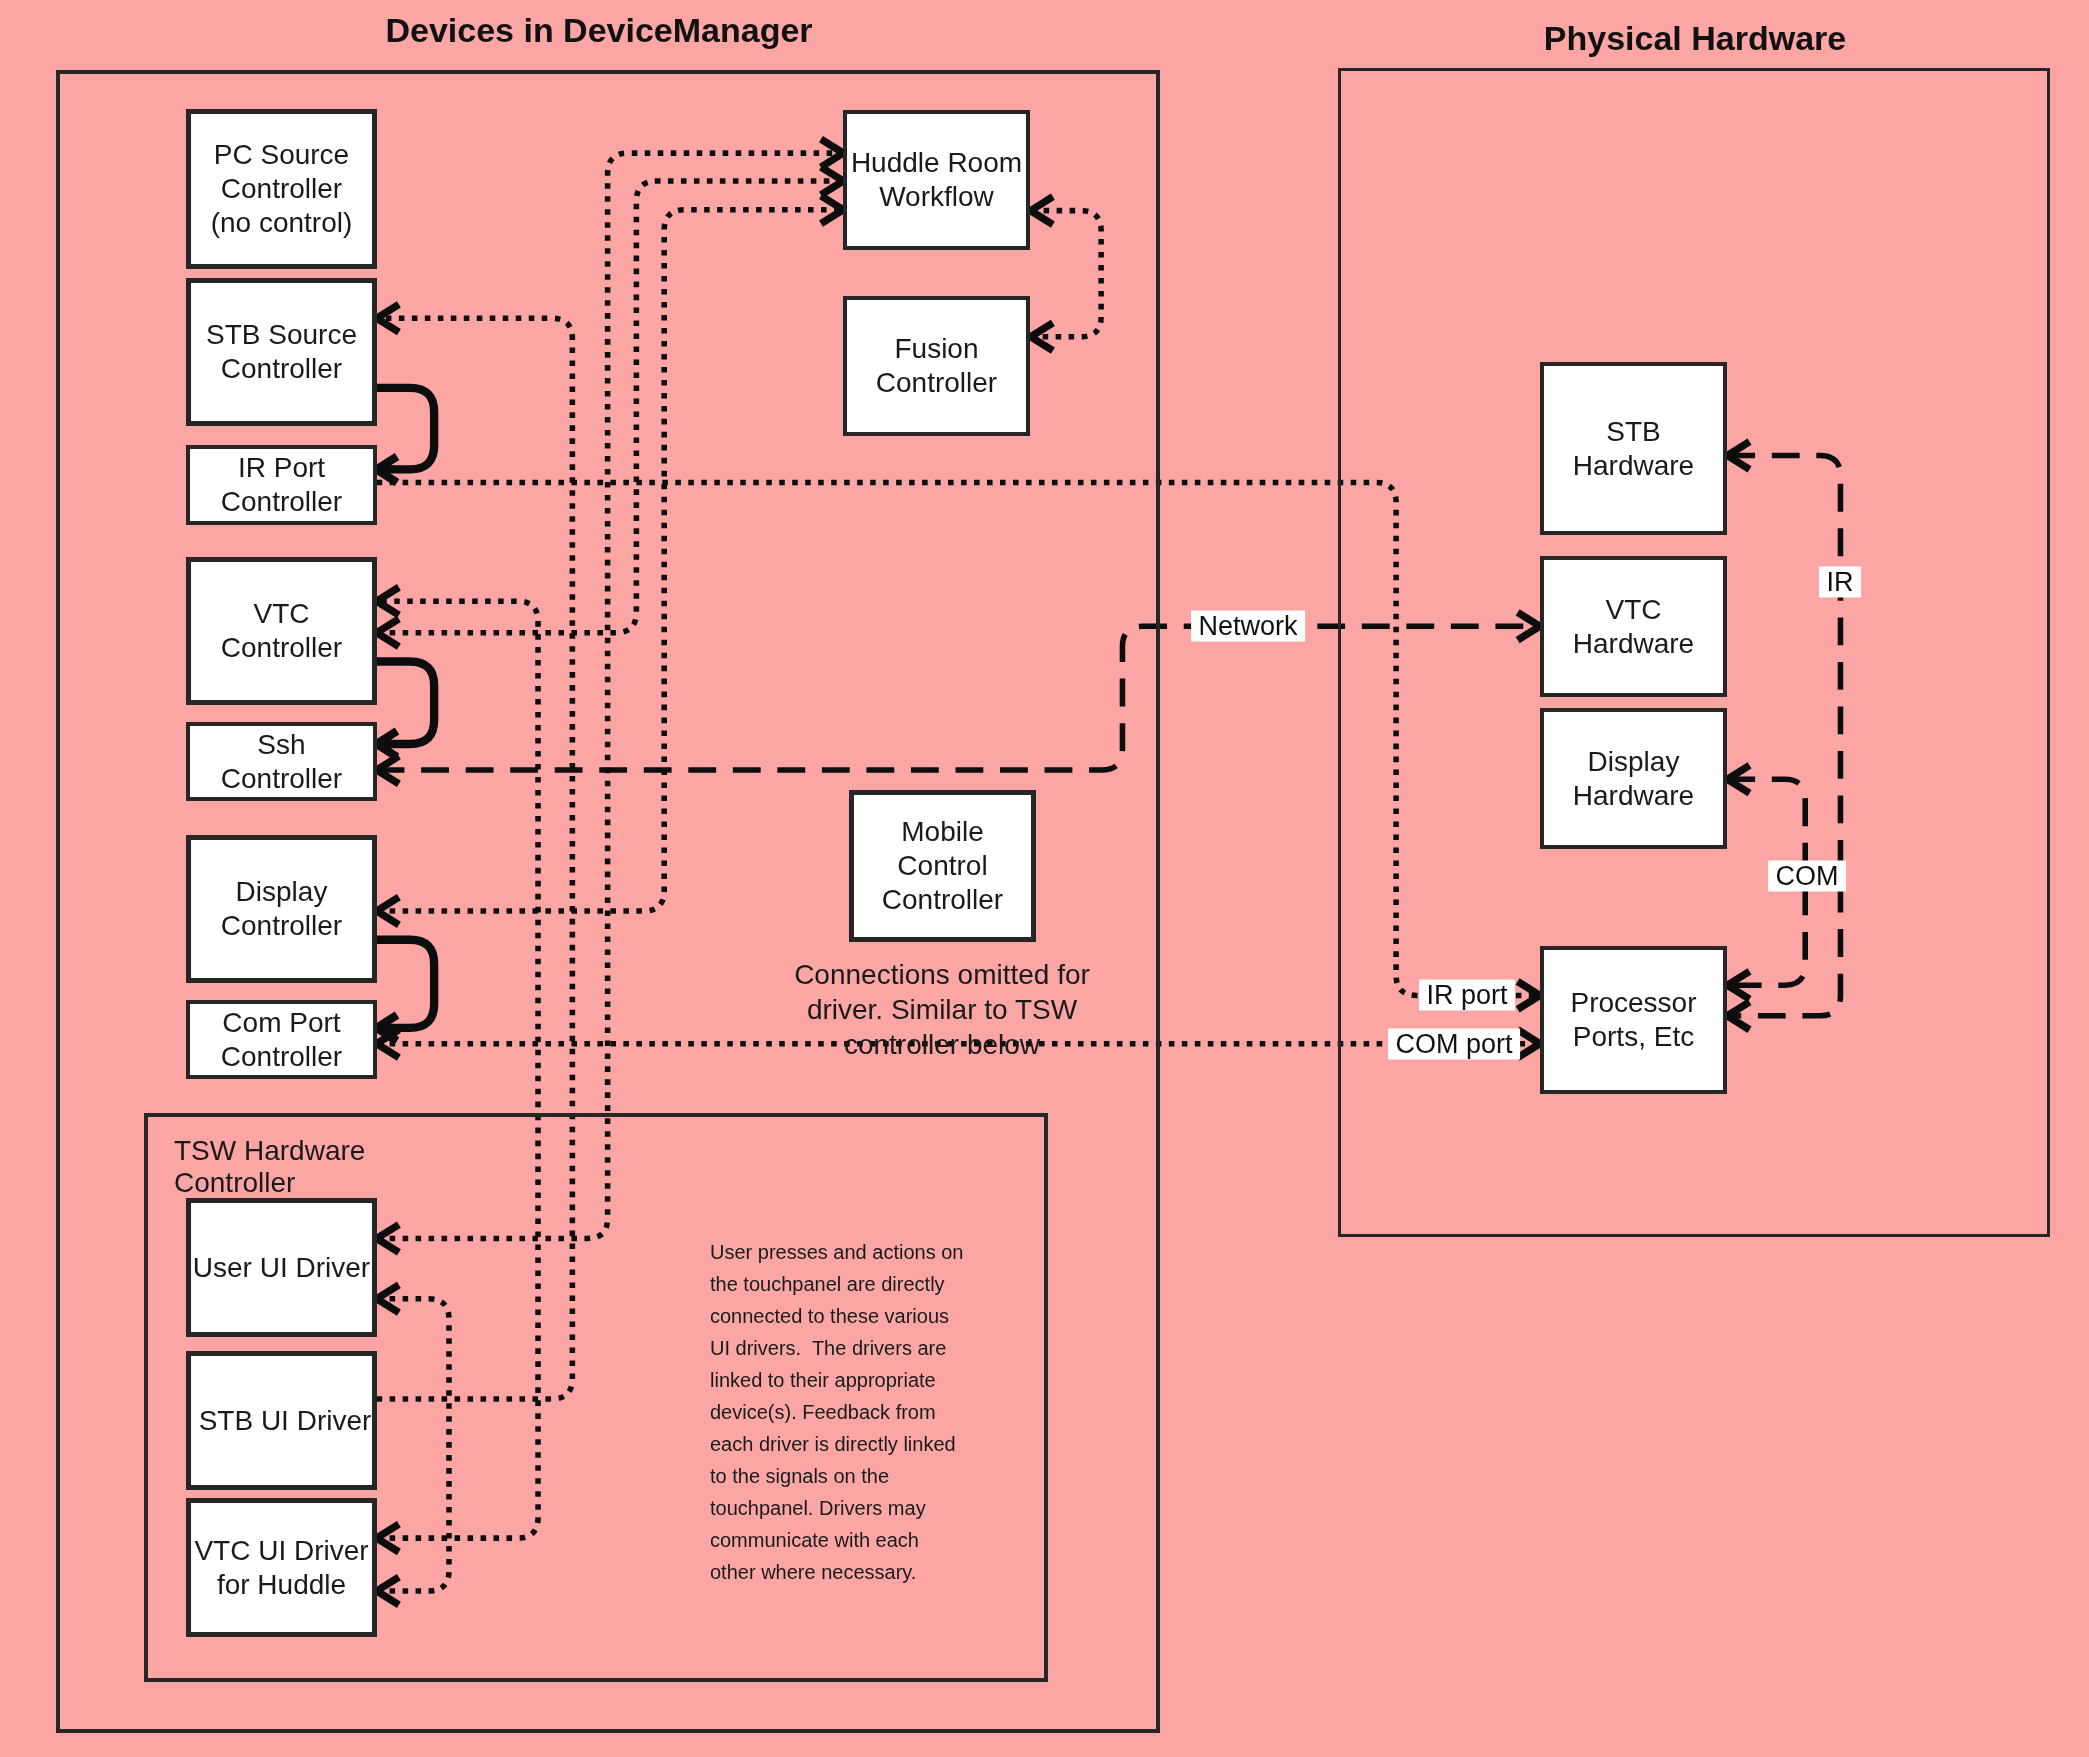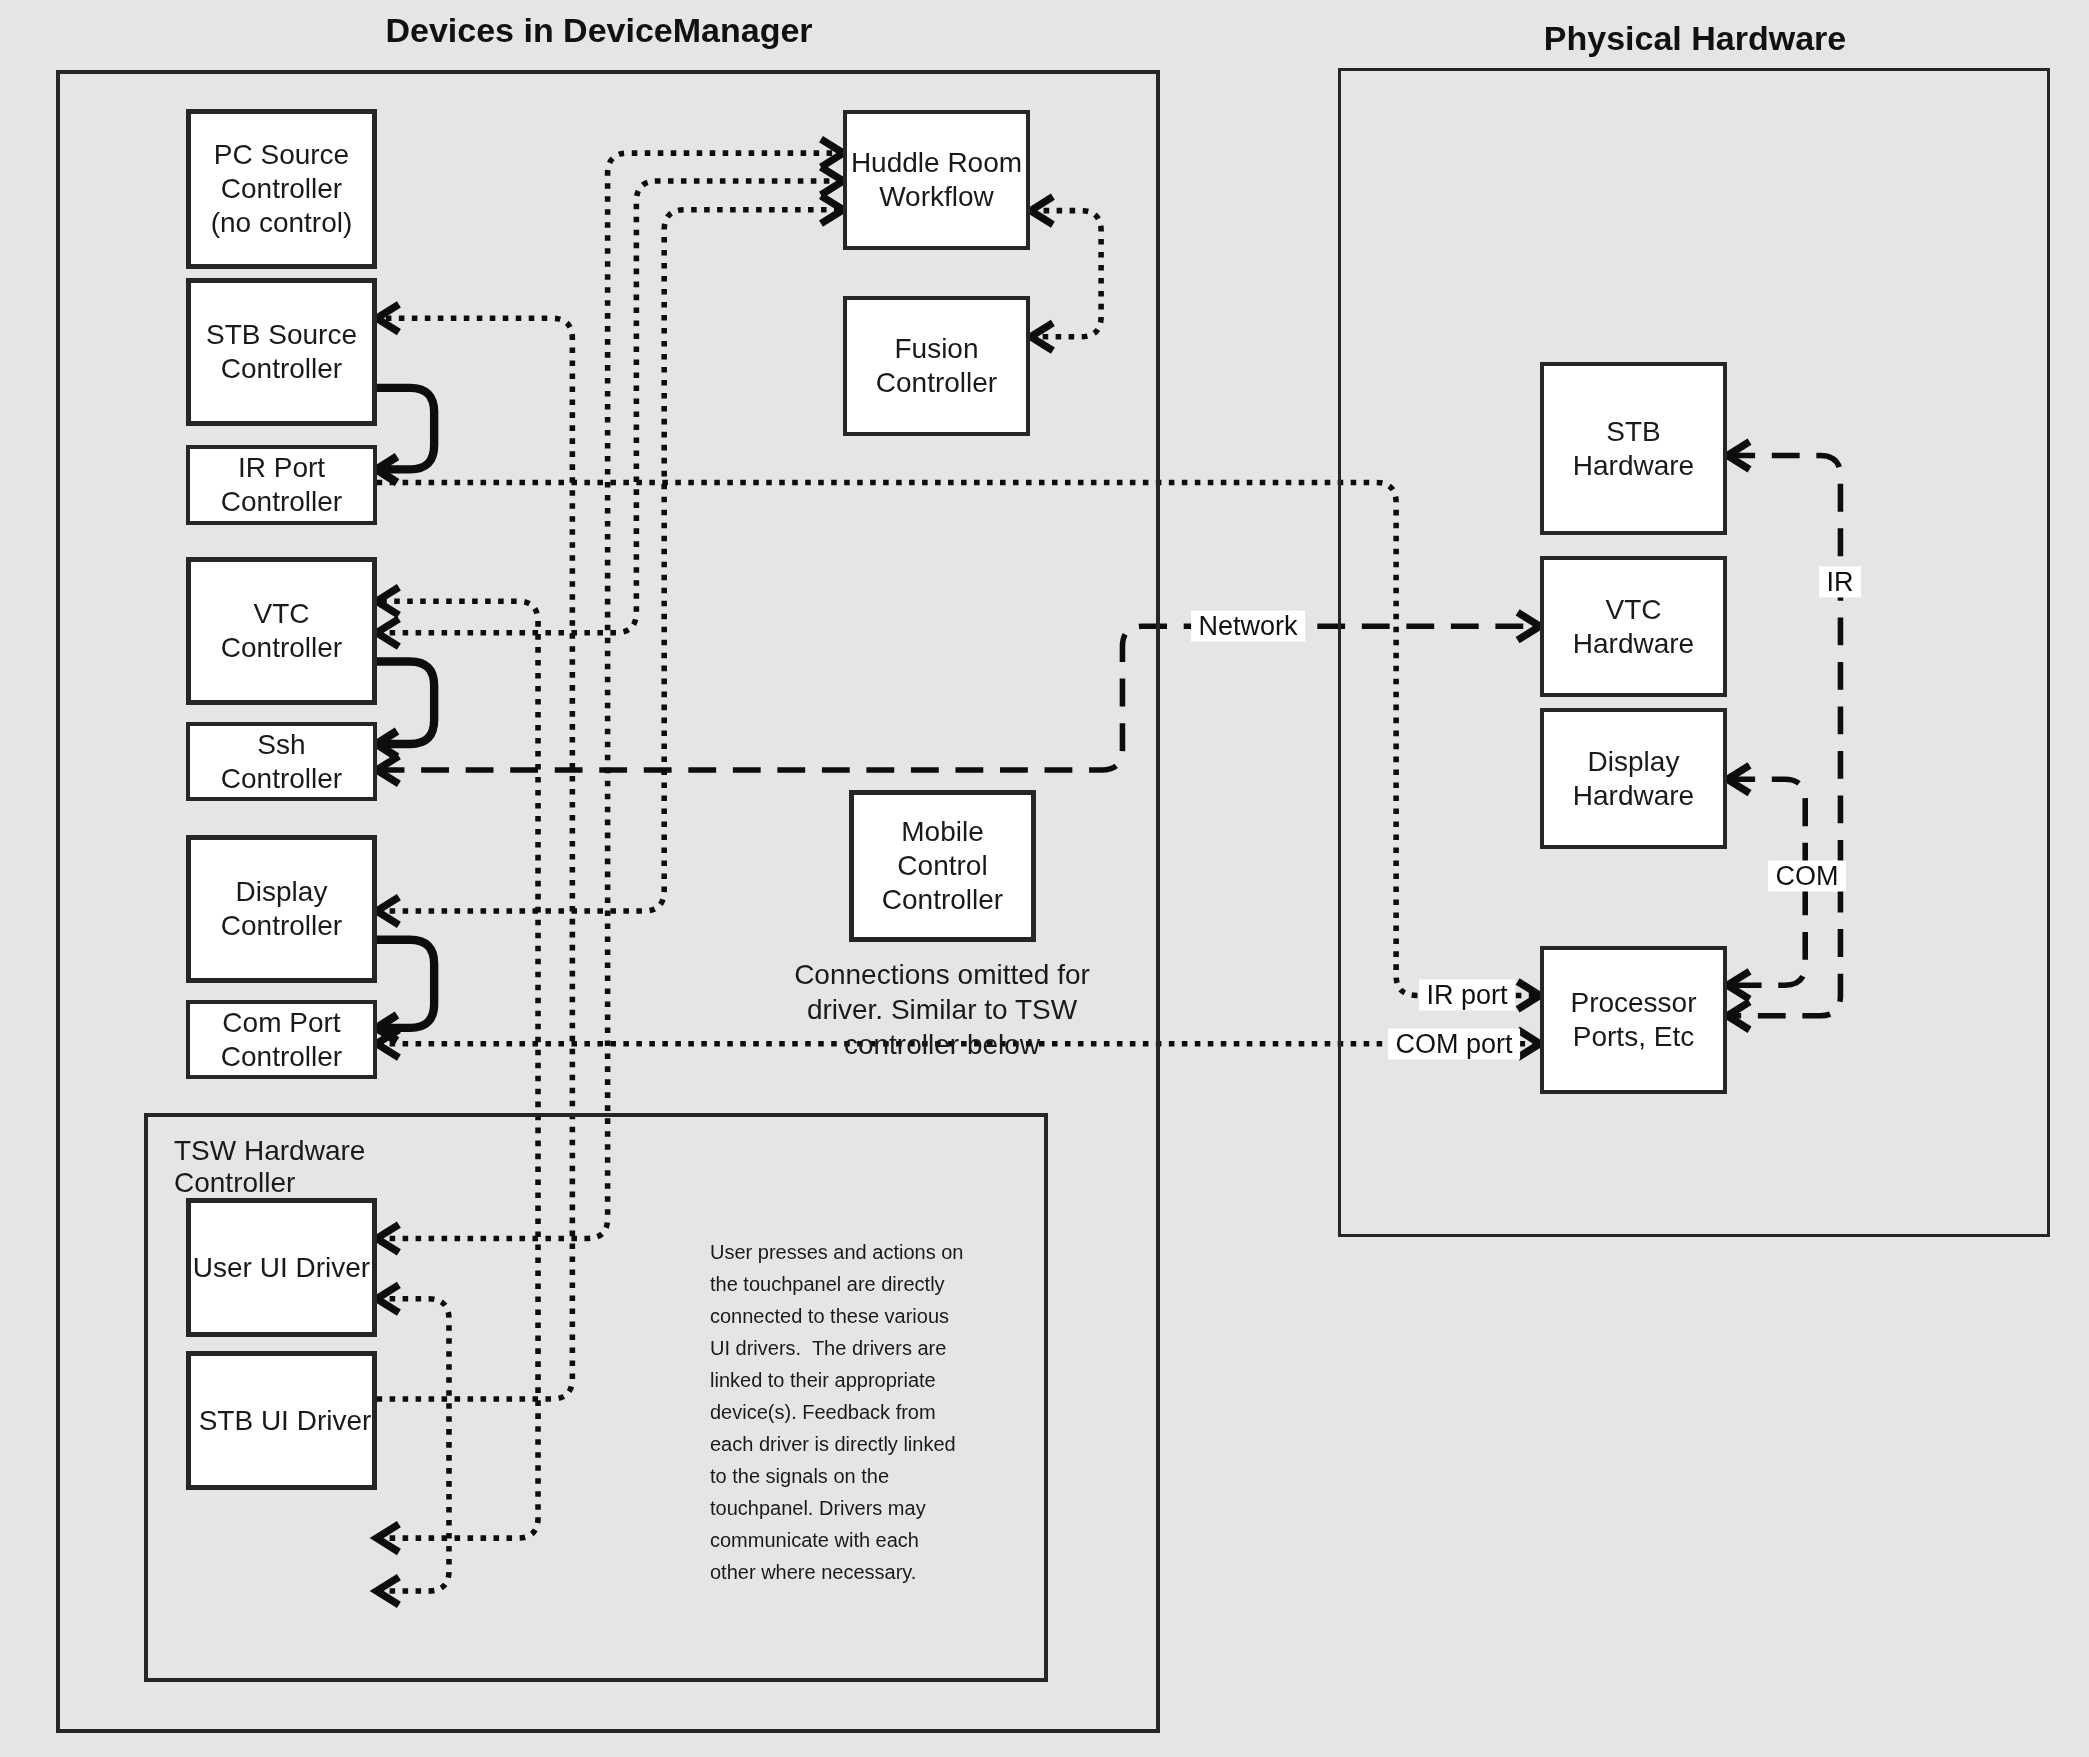--- a/index.html
+++ b/index.html
@@ -1,16 +1,16 @@
 <!DOCTYPE html>
 <html style="font-size:15px"><head>
 <meta charset="utf-8">
 <style>
   html,body{margin:0;padding:0;background:#ffffff;}
-  #stage{position:relative;width:2090px;height:1758px;background:#e5e5e5;
+  #stage{position:relative;width:2090px;height:1758px;background:#fca5a5;
          font-family:"Liberation Sans",sans-serif;color:#1a1a1a;overflow:hidden;}
   #wires{position:absolute;left:0;top:0;width:2090px;height:1758px;}
   .panel{position:absolute;border:4.6px solid #262626;background:transparent;box-sizing:border-box;}
   .panel-title{position:absolute;transform:translate(-50%,-50%);font-size:34px;font-weight:bold;
                white-space:nowrap;color:#111;}
   .box{position:absolute;background:#ffffff;border:5.6px solid #262626;box-sizing:border-box;
        display:flex;align-items:center;justify-content:center;text-align:center;
        font-size:28px;line-height:34px;white-space:pre-line;color:#1a1a1a;}
   .thin{border-width:4.6px;}
   .note{position:absolute;text-align:center;font-size:28px;line-height:35px;white-space:pre-line;}
@@ -82,20 +82,22 @@
 Controller</div>
   <div class="box thin" style="left:186px;top:722px;width:191px;height:79px;">Ssh
 Controller</div>
   <div class="box" style="left:186px;top:835px;width:191px;height:148px;">Display
 Controller</div>
   <div class="box thin" style="left:186px;top:1000px;width:191px;height:79px;">Com Port
 Controller</div>
 
   <div class="box" style="left:186px;top:1198px;width:191px;height:139px;">User UI Driver</div>
   <div class="box" style="left:186px;top:1351px;width:191px;height:139px;padding-left:7px;">STB UI Driver</div>
+  <div class="box" style="left:186px;top:1498px;width:191px;height:139px;">VTC UI Driver
+for Huddle</div>
 
   <div class="box thin" style="left:843px;top:110px;width:187px;height:140px;">Huddle Room
 Workflow</div>
   <div class="box thin" style="left:843px;top:296px;width:187px;height:140px;">Fusion
 Controller</div>
   <div class="box" style="left:849px;top:790px;width:187px;height:152px;">Mobile Control
 Controller</div>
   <div class="note" style="left:751px;top:957px;width:382px;">Connections omitted for
 driver. Similar to TSW
 controller below</div>

